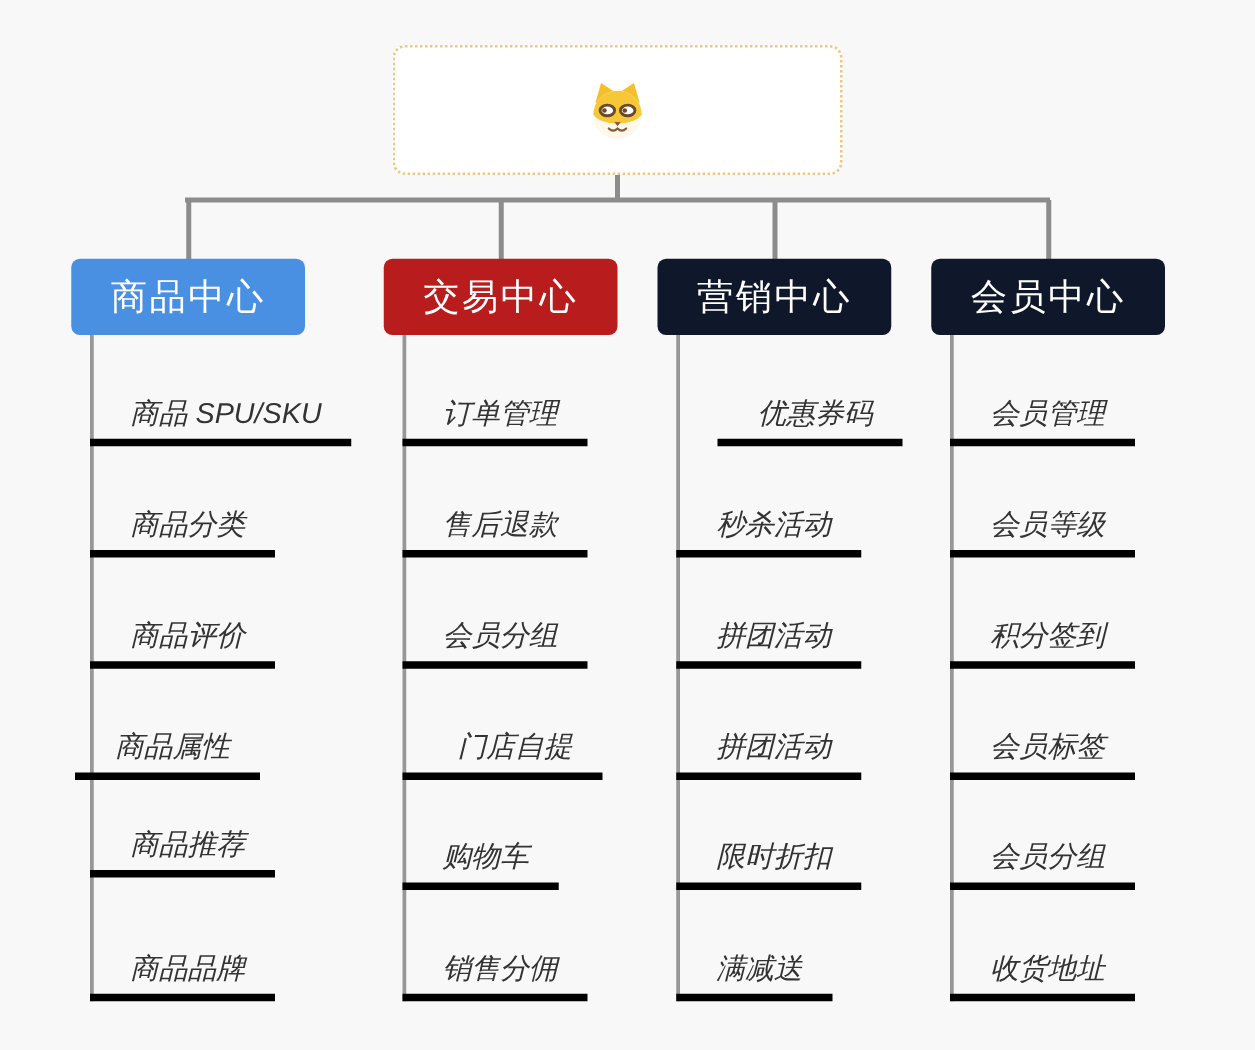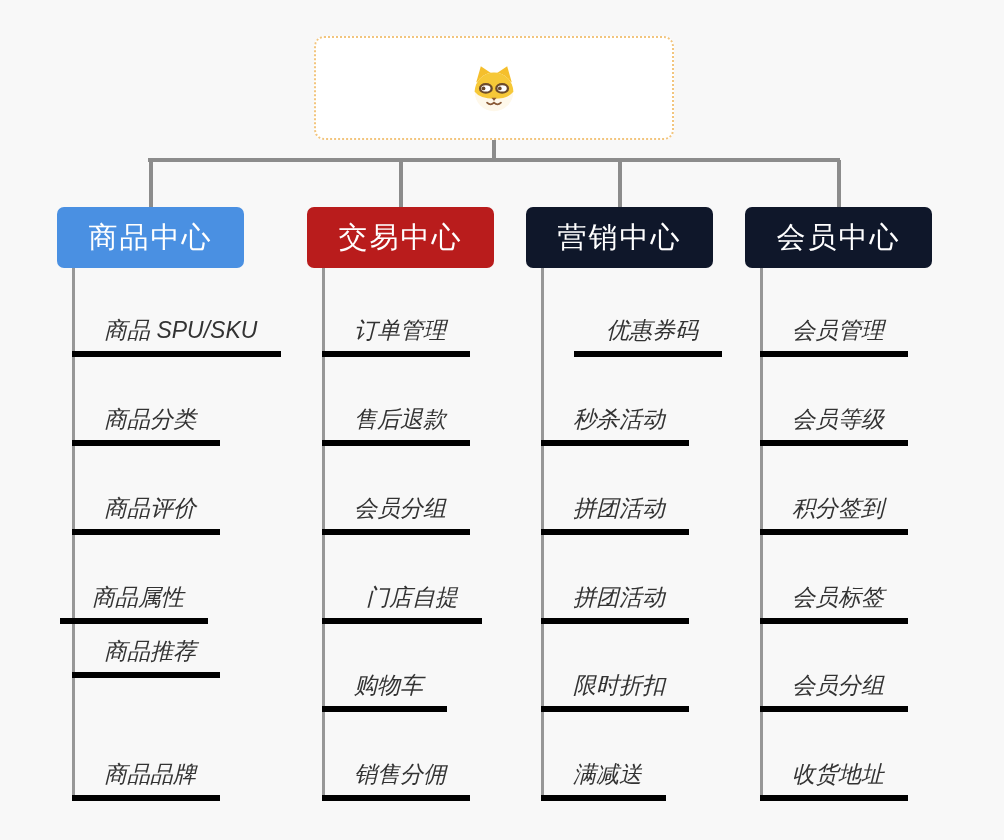--- a/index.html
+++ b/index.html
@@ -74,21 +74,21 @@
       </div>
       <div class="leaf" style="left: 72px; top: 404px;">
         <span>商品分类</span>
       </div>
       <div class="leaf" style="left: 72px; top: 493px;">
         <span>商品评价</span>
       </div>
       <div class="leaf" style="left: 60px; top: 582px;">
         <span>商品属性</span>
       </div>
-      <div class="leaf" style="left: 72px; top: 636px;">
+      <div class="leaf" style="left: 72px; top: 660px;">
         <span>商品推荐</span>
       </div>
       <div class="leaf" style="left: 72px; top: 759px;">
         <span>商品品牌</span>
       </div>
       <div class="line drop" style="left: 398.5px; top: 160px; width: 4px; height: 49px;"></div>
       <div class="branch-box" style="left: 307px; top: 207px; background: #b91c1c;">
         <span>交易中心</span>
       </div>
       <div class="line trunk" style="left: 322px; top: 268px; height: 533px;"></div>

